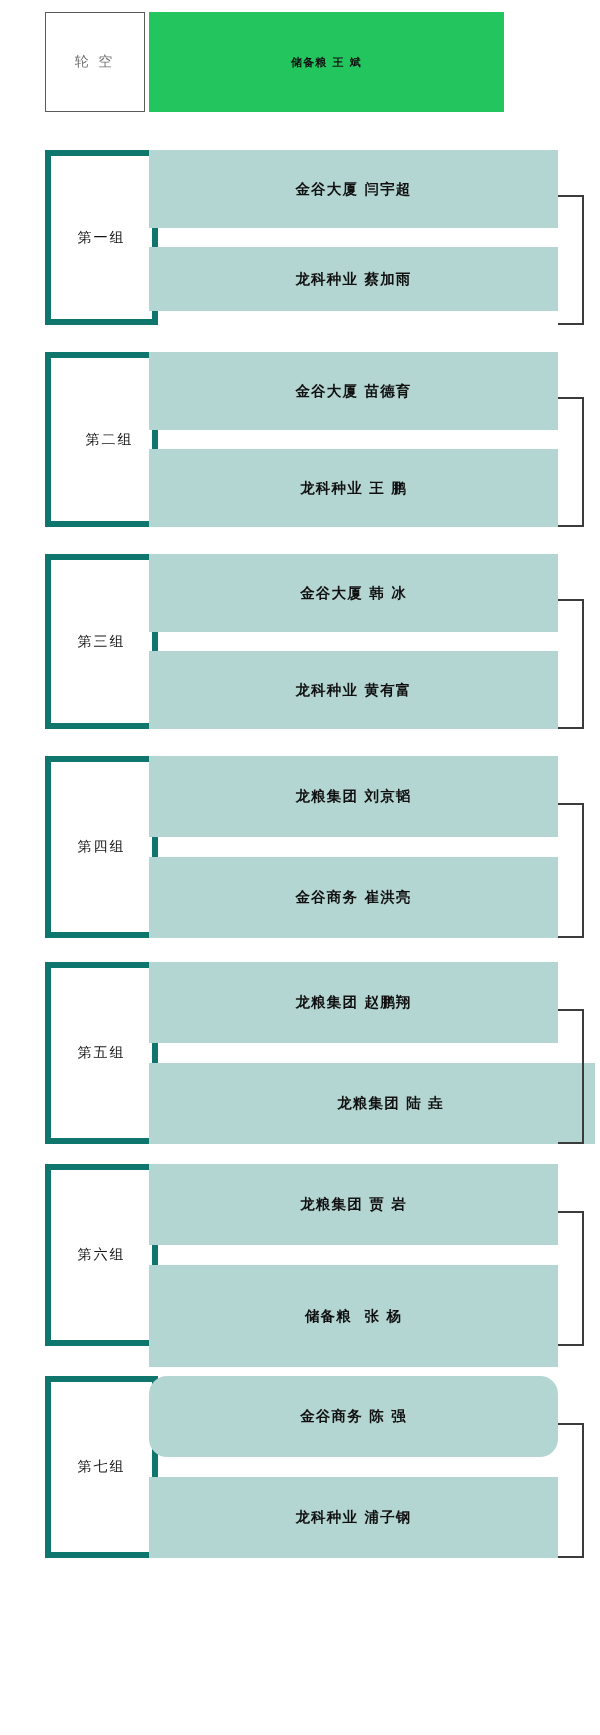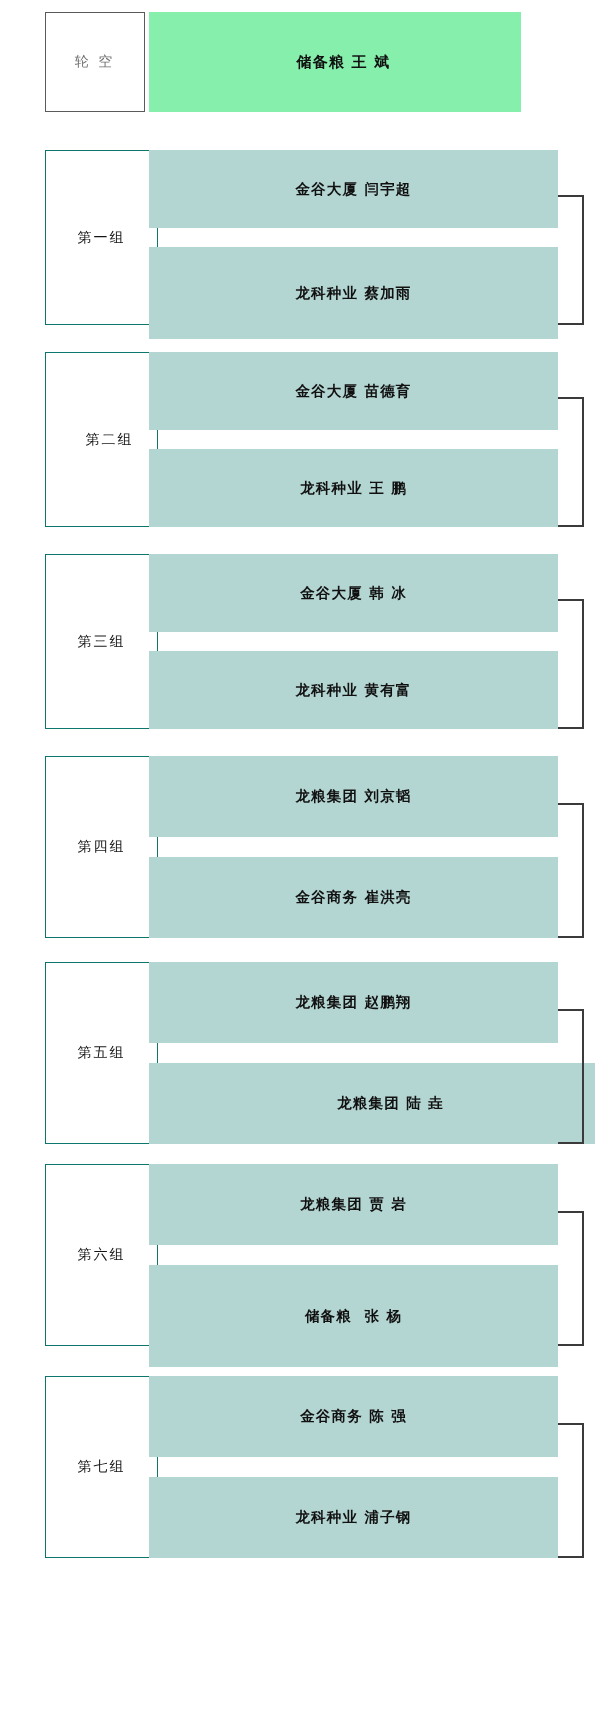--- a/index.html
+++ b/index.html
@@ -28,21 +28,21 @@
     width: 600px;
   }
 
   
   .group-label {
     position: absolute;
     left: 45px;
     top: 0;
     width: 113px;
     box-sizing: border-box;
-    border: 1px solid #0f766e;
+    border: 6px solid #0f766e;
     background: #ffffff;
     display: flex;
     align-items: center;
     justify-content: center;
     font-size: 14px;
     letter-spacing: 2px;
     color: #141414;
     font-family: "Liberation Serif", "DejaVu Serif", serif;
     font-weight: 400;
   }
@@ -73,31 +73,30 @@
     border: 2px solid #3b3b3b;
     border-left: none;
     background: transparent;
   }
 
   
   .bye-slot {
     position: absolute;
     left: 149px;
     width: 355px;
-    background: #86efac;
+    background: #22c55e;
     display: flex;
     align-items: center;
     justify-content: center;
-    font-size: 15px;
+    font-size: 11px;
     font-weight: bold;
     color: #111111;
     letter-spacing: 1.2px;
     white-space: pre;
     font-family: "DejaVu Sans", "Liberation Sans", sans-serif;
-    padding-left: 17px;
   }
   .bye-label {
     position: absolute;
     left: 45px;
     top: 0;
     width: 100px;
     box-sizing: border-box;
     border: 1px solid #5a5a5a;
     background: #ffffff;
     display: flex;
@@ -115,21 +114,21 @@
 <div id="bracket-sheet">
 
   <div class="group-block" style="top:12px;height:100px;">
     <div class="bye-label" style="height:100px;">轮 空</div>
     <div class="bye-slot" style="top:0;height:100px;">储备粮 王 斌</div>
   </div>
 
   <div class="group-block" style="top:150px;height:175px;">
     <div class="group-label" style="height:175px;">第一组</div>
     <div class="slot" style="top:0;height:78px;">金谷大厦 闫宇超</div>
-    <div class="slot" style="top:97px;height:92px;">龙科种业 蔡加雨</div>
+    <div class="slot" style="top:97px;height:64px;">龙科种业 蔡加雨</div>
     <div class="connector" style="top:45px;height:130px;"></div>
   </div>
 
   <div class="group-block" style="top:352px;height:175px;">
     <div class="group-label" style="height:175px;padding-left:16px;">第二组</div>
     <div class="slot" style="top:0;height:78px;">金谷大厦 苗德育</div>
     <div class="slot" style="top:97px;height:78px;">龙科种业 王 鹏</div>
     <div class="connector" style="top:45px;height:130px;"></div>
   </div>
 
@@ -156,18 +155,18 @@
 
   <div class="group-block" style="top:1164px;height:182px;">
     <div class="group-label" style="height:182px;">第六组</div>
     <div class="slot" style="top:0;height:81px;">龙粮集团 贾 岩</div>
     <div class="slot" style="top:101px;height:102px;">储备粮  张 杨</div>
     <div class="connector" style="top:47px;height:135px;"></div>
   </div>
 
   <div class="group-block" style="top:1376px;height:182px;">
     <div class="group-label" style="height:182px;">第七组</div>
-    <div class="slot" style="top:0;height:81px;">金谷商务 陈 强</div>
+    <div class="slot" style="top:0;height:81px;border-radius:18px;">金谷商务 陈 强</div>
     <div class="slot" style="top:101px;height:81px;">龙科种业 浦子钢</div>
     <div class="connector" style="top:47px;height:135px;"></div>
   </div>
 
 </div>
 
 </body></html>

